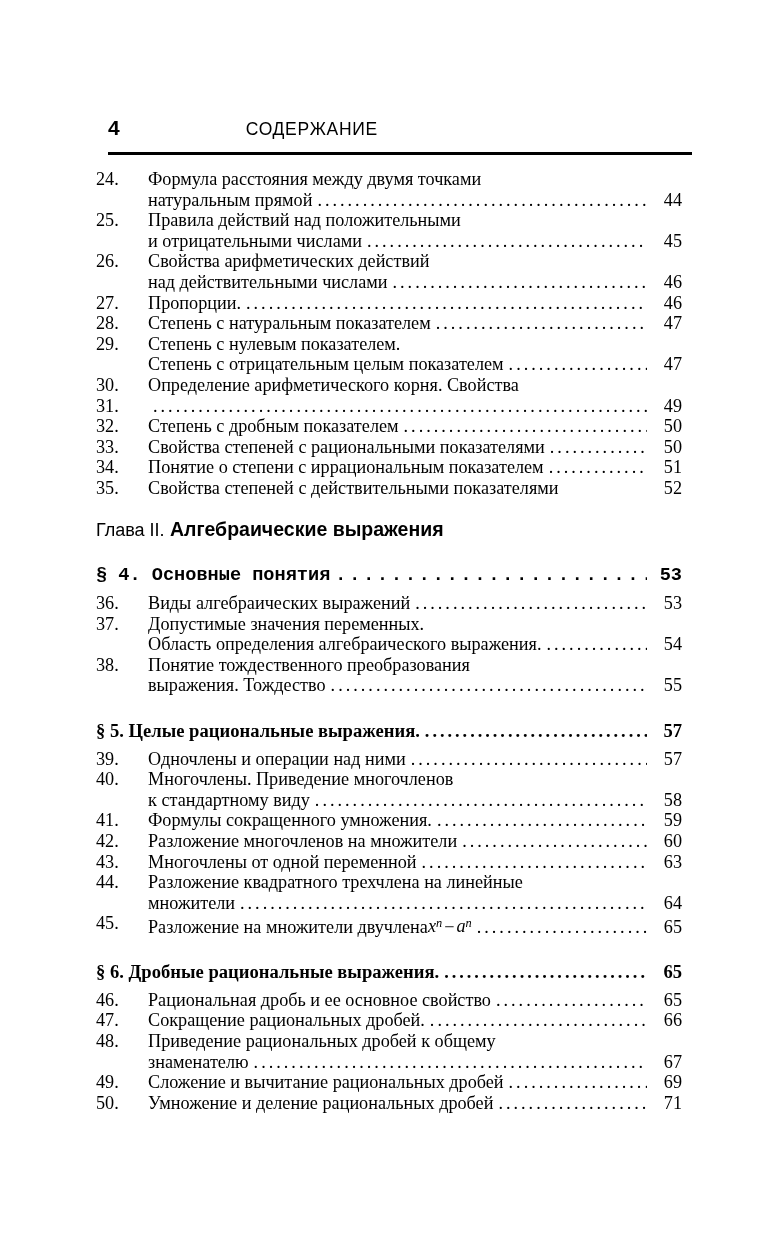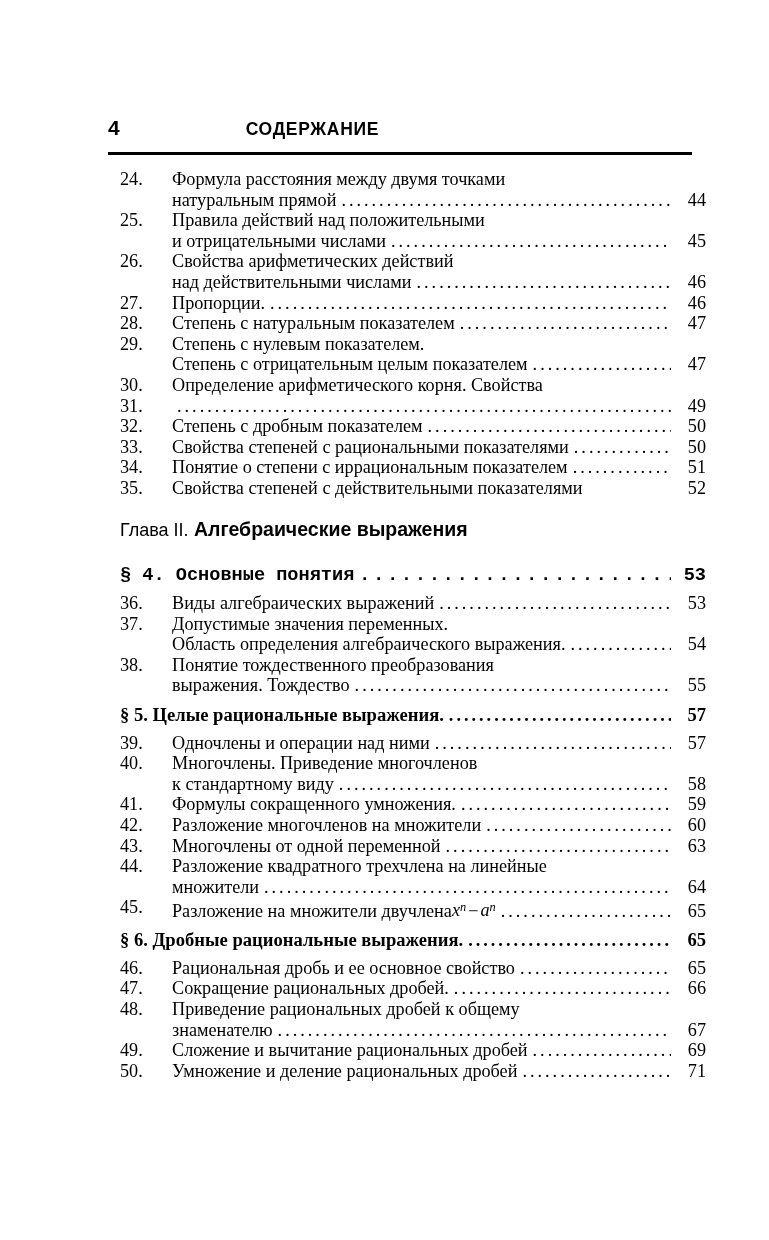--- a/index.html
+++ b/index.html
@@ -34,40 +34,40 @@
   .folio {
     font-family: "Liberation Sans", "DejaVu Sans", sans-serif;
     font-weight: bold;
     font-size: 21px;
     line-height: 1;
     letter-spacing: 0px;
   }
 
   .head-title {
     font-family: "Liberation Sans", "DejaVu Sans", sans-serif;
-    font-weight: bold;
+    font-weight: normal;
     font-size: 17.5px;
     line-height: 1;
     letter-spacing: 0.7px;
     margin-left: 126px;
   }
 
   .head-rule {
     position: absolute;
     left: 108px;
     top: 152px;
     width: 584px;
     height: 2.5px;
     background: #000000;
   }
 
   
   .toc {
     position: absolute;
-    left: 120px;
+    left: 96px;
     top: 169px;
     width: 586px;
   }
 
   
   .entry {
     display: flex;
     align-items: flex-start;
     font-size: 18.2px;
     line-height: 20.6px;
@@ -146,21 +146,21 @@
     font-size: 19.5px;
   }
 
   
   .section {
     display: flex;
     align-items: baseline;
     font-weight: bold;
     font-size: 18.6px;
     line-height: 20.6px;
-    margin-top: 9px;
+    margin-top: 25px;
     margin-bottom: 7px;
     width: 100%;
   }
 
   .section .line-text { font-weight: bold; }
 
   .section .leader {
     font-weight: bold;
     letter-spacing: 3.0px;
   }

